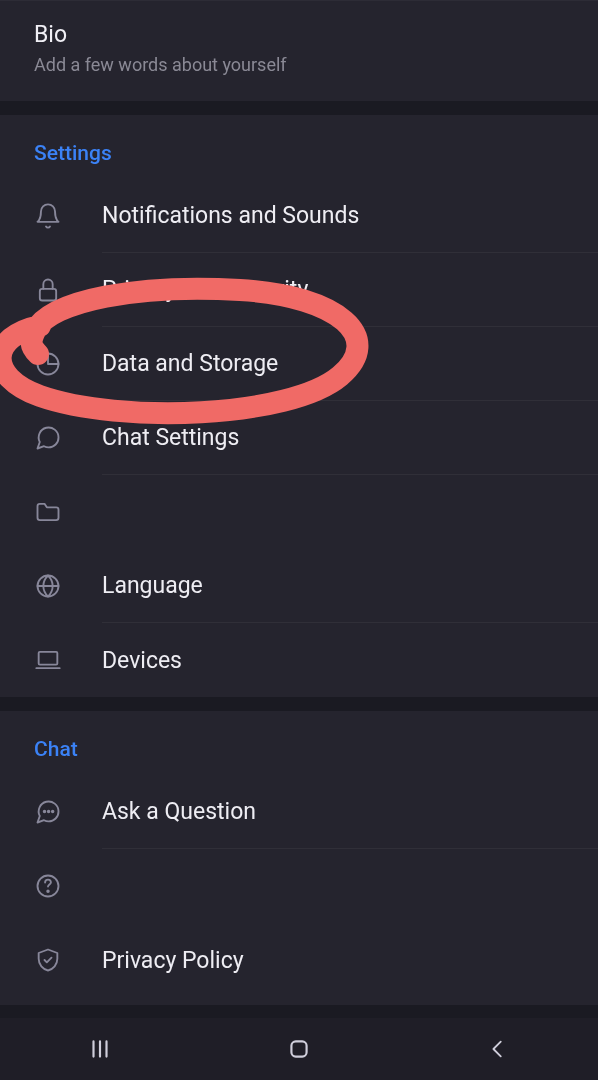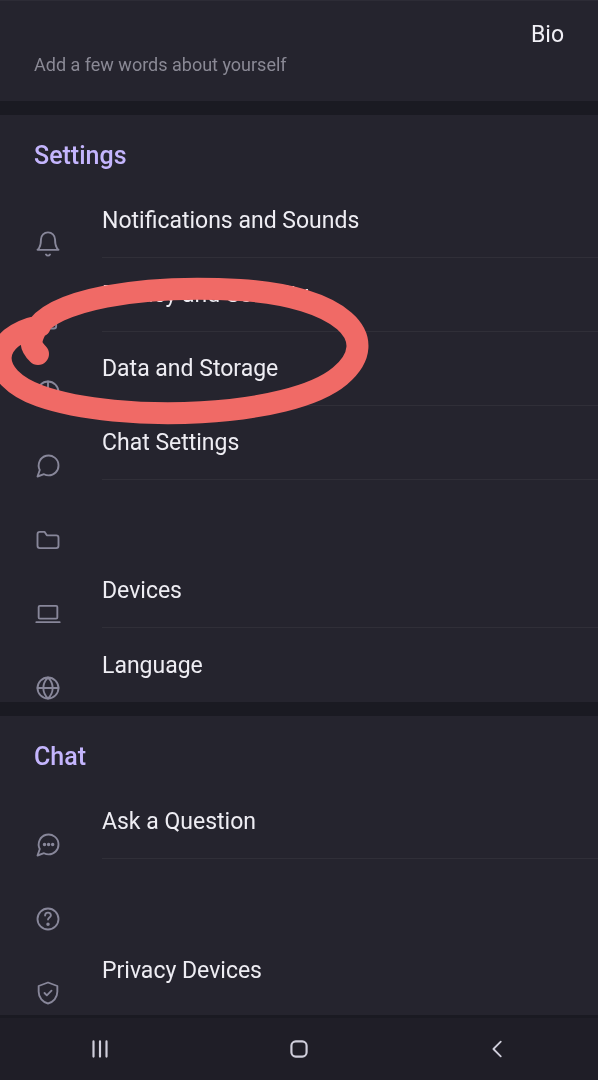--- a/index.html
+++ b/index.html
@@ -16,35 +16,34 @@
   }
   .bio-block {
     padding: 20px 34px 26px 34px;
     border-top: 1px solid rgba(255,255,255,0.04);
   }
   .bio-title {
     color: #f0eff5;
     font-size: 23px;
     font-weight: 400;
     margin-bottom: 6px;
-    text-align: right;
   }
   .bio-sub {
     color: #8a8995;
     font-size: 18px;
   }
   .section-header {
-    color: #c4b5fd;
-    font-size: 25px;
+    color: #3b82f6;
+    font-size: 21px;
     font-weight: 500;
     padding: 26px 34px 14px 34px;
   }
   .row {
     display: flex;
-    align-items: flex-end;
+    align-items: center;
     height: 74px;
     padding: 0 0 0 34px;
     cursor: pointer;
     position: relative;
   }
   .row .icon-wrap {
     width: 68px;
     display: flex;
     align-items: center;
     color: #88879a;
@@ -145,36 +144,36 @@
     <span class="icon-wrap">
       <svg width="28" height="28" viewBox="0 0 24 24" fill="none" stroke="currentColor" stroke-width="1.6" stroke-linecap="round" stroke-linejoin="round">
         <path d="M3 7a2 2 0 012-2h4l2 3h8a2 2 0 012 2v7a2 2 0 01-2 2H5a2 2 0 01-2-2V7z"></path>
       </svg>
     </span>
   </div>
 
   <div class="row">
     <span class="icon-wrap">
       <svg width="28" height="28" viewBox="0 0 24 24" fill="none" stroke="currentColor" stroke-width="1.6" stroke-linecap="round" stroke-linejoin="round">
-        <rect x="4" y="5" width="16" height="11" rx="1"></rect>
-        <path d="M2 19h20"></path>
-      </svg>
-    </span>
-    <span class="label">Devices</span>
-  </div>
-
-  <div class="row">
-    <span class="icon-wrap">
-      <svg width="28" height="28" viewBox="0 0 24 24" fill="none" stroke="currentColor" stroke-width="1.6" stroke-linecap="round" stroke-linejoin="round">
         <circle cx="12" cy="12" r="9"></circle>
         <path d="M3 12h18"></path>
         <path d="M12 3c2.5 2.5 4 5.5 4 9s-1.5 6.5-4 9c-2.5-2.5-4-5.5-4-9s1.5-6.5 4-9z"></path>
       </svg>
     </span>
     <span class="label">Language</span>
+  </div>
+
+  <div class="row">
+    <span class="icon-wrap">
+      <svg width="28" height="28" viewBox="0 0 24 24" fill="none" stroke="currentColor" stroke-width="1.6" stroke-linecap="round" stroke-linejoin="round">
+        <rect x="4" y="5" width="16" height="11" rx="1"></rect>
+        <path d="M2 19h20"></path>
+      </svg>
+    </span>
+    <span class="label">Devices</span>
   </div>
 </div>
 
 <div class="section last-section">
   <div class="section-header">Chat</div>
 
   <div class="row">
     <span class="icon-wrap">
       <svg width="28" height="28" viewBox="0 0 24 24" fill="none" stroke="currentColor" stroke-width="1.6" stroke-linecap="round" stroke-linejoin="round">
         <path d="M21 11.5a8.38 8.38 0 01-8.5 8.5 8.5 8.5 0 01-3.9-.95L3 21l1.95-5.6A8.5 8.5 0 1121 11.5z"></path>
@@ -196,21 +195,21 @@
     </span>
   </div>
 
   <div class="row">
     <span class="icon-wrap">
       <svg width="28" height="28" viewBox="0 0 24 24" fill="none" stroke="currentColor" stroke-width="1.6" stroke-linecap="round" stroke-linejoin="round">
         <path d="M12 3l8 3v5c0 5-3.5 9-8 10-4.5-1-8-5-8-10V6l8-3z"></path>
         <path d="M9 12l2 2 4-4"></path>
       </svg>
     </span>
-    <span class="label">Privacy Devices</span>
+    <span class="label">Privacy Policy</span>
   </div>
 </div>
 
 <svg class="annotation" style="left:-20px; top:276px;" width="420" height="150" viewBox="0 0 420 150">
   <path d="M 60 50
            C 10 60, 5 100, 60 120
            C 140 148, 310 142, 360 100
            C 405 62, 360 20, 260 14
            C 160 8, 70 24, 55 55
            C 50 65, 50 70, 58 78" fill="none" stroke-linecap="round" stroke-linejoin="round" stroke-width="22" stroke="#f06a66"></path>

